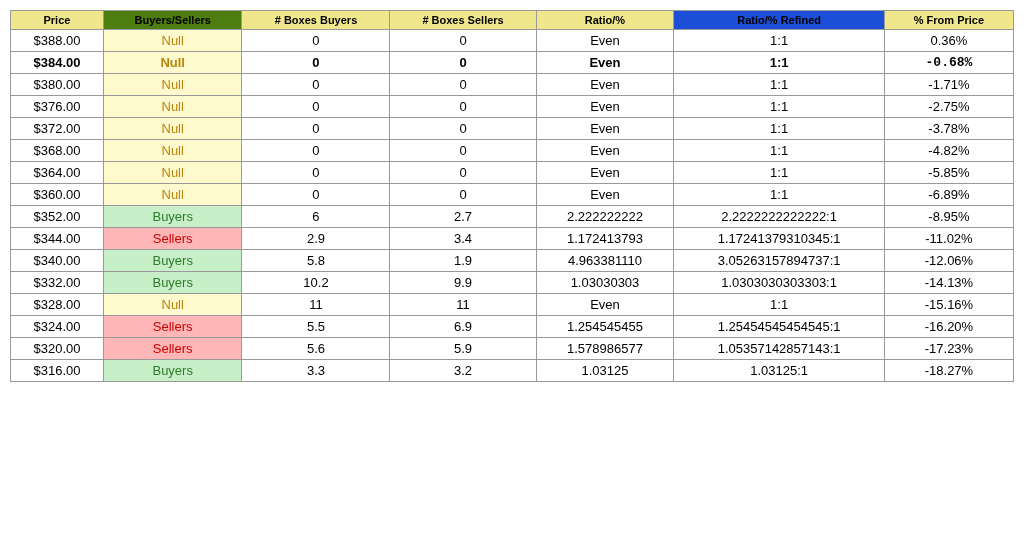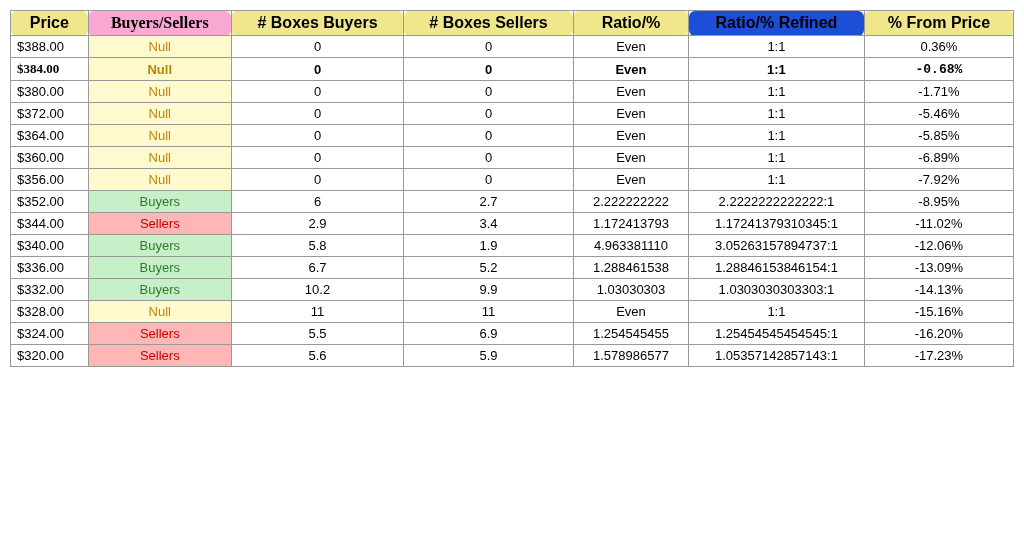--- a/index.html
+++ b/index.html
@@ -18,106 +18,114 @@
     }
     th, td {
       border: 1px solid #999;
       padding: 3px 6px;
       text-align: center;
       white-space: nowrap;
     }
     th {
       background-color: #f0e68c;
       font-weight: bold;
-      font-size: 16px;
-      border-radius: 6px;
+      font-size: 11px;
     }
     td:first-child {
-      text-align: left;
+      text-align: center;
     }
     .highlight-row td { font-weight: bold; }
   </style>
 </head>
 <body>
 
 <table>
   <thead>
     <tr>
       <th>Price</th>
-      <th style="background-color:#f9a8d4;font-family:Liberation Serif, serif;">Buyers/Sellers</th>
+      <th style="background-color:#4d7c0f;">Buyers/Sellers</th>
       <th># Boxes Buyers</th>
       <th># Boxes Sellers</th>
       <th>Ratio/%</th>
       <th style="background-color:#1d4ed8;">Ratio/% Refined</th>
       <th>% From Price</th>
     </tr>
   </thead>
   <tbody id="table-body">
   <tr>
         <td>$388.00</td>
         <td style="background-color: rgb(255, 250, 205); color: rgb(184, 134, 11);">Null</td>
         <td>0</td>
         <td>0</td>
         <td>Even</td>
         <td>1:1</td>
         <td>0.36%</td>
       </tr>
       <tr class="highlight-row">
-        <td style="font-weight: bold; font-family: Liberation Serif, serif;">$384.00</td>
+        <td style="font-weight: bold;">$384.00</td>
         <td style="background-color: rgb(255, 250, 205); color: rgb(184, 134, 11); font-weight: bold;">Null</td>
         <td style="font-weight: bold;">0</td>
         <td style="font-weight: bold;">0</td>
         <td style="font-weight: bold;">Even</td>
         <td style="font-weight: bold;">1:1</td>
         <td style="font-weight: bold; font-family: Liberation Mono, monospace;">-0.68%</td>
       </tr>
       <tr>
         <td>$380.00</td>
         <td style="background-color: rgb(255, 250, 205); color: rgb(184, 134, 11);">Null</td>
         <td>0</td>
         <td>0</td>
         <td>Even</td>
         <td>1:1</td>
         <td>-1.71%</td>
       </tr>
       <tr>
+        <td>$376.00</td>
+        <td style="background-color: rgb(255, 250, 205); color: rgb(184, 134, 11);">Null</td>
+        <td>0</td>
+        <td>0</td>
+        <td>Even</td>
+        <td>1:1</td>
+        <td>-2.75%</td>
+      </tr>
+      <tr>
         <td>$372.00</td>
         <td style="background-color: rgb(255, 250, 205); color: rgb(184, 134, 11);">Null</td>
         <td>0</td>
         <td>0</td>
         <td>Even</td>
         <td>1:1</td>
-        <td>-5.46%</td>
+        <td>-3.78%</td>
+      </tr>
+      <tr>
+        <td>$368.00</td>
+        <td style="background-color: rgb(255, 250, 205); color: rgb(184, 134, 11);">Null</td>
+        <td>0</td>
+        <td>0</td>
+        <td>Even</td>
+        <td>1:1</td>
+        <td>-4.82%</td>
       </tr>
       <tr>
         <td>$364.00</td>
         <td style="background-color: rgb(255, 250, 205); color: rgb(184, 134, 11);">Null</td>
         <td>0</td>
         <td>0</td>
         <td>Even</td>
         <td>1:1</td>
         <td>-5.85%</td>
       </tr>
       <tr>
         <td>$360.00</td>
         <td style="background-color: rgb(255, 250, 205); color: rgb(184, 134, 11);">Null</td>
         <td>0</td>
         <td>0</td>
         <td>Even</td>
         <td>1:1</td>
         <td>-6.89%</td>
-      </tr>
-      <tr>
-        <td>$356.00</td>
-        <td style="background-color: rgb(255, 250, 205); color: rgb(184, 134, 11);">Null</td>
-        <td>0</td>
-        <td>0</td>
-        <td>Even</td>
-        <td>1:1</td>
-        <td>-7.92%</td>
       </tr>
       <tr>
         <td>$352.00</td>
         <td style="background-color: rgb(200, 240, 200); color: rgb(45, 122, 45);">Buyers</td>
         <td>6</td>
         <td>2.7</td>
         <td>2.222222222</td>
         <td>2.2222222222222:1</td>
         <td>-8.95%</td>
       </tr>
@@ -131,29 +139,20 @@
         <td>-11.02%</td>
       </tr>
       <tr>
         <td>$340.00</td>
         <td style="background-color: rgb(200, 240, 200); color: rgb(45, 122, 45);">Buyers</td>
         <td>5.8</td>
         <td>1.9</td>
         <td>4.963381110</td>
         <td>3.05263157894737:1</td>
         <td>-12.06%</td>
-      </tr>
-      <tr>
-        <td>$336.00</td>
-        <td style="background-color: rgb(200, 240, 200); color: rgb(45, 122, 45);">Buyers</td>
-        <td>6.7</td>
-        <td>5.2</td>
-        <td>1.288461538</td>
-        <td>1.28846153846154:1</td>
-        <td>-13.09%</td>
       </tr>
       <tr>
         <td>$332.00</td>
         <td style="background-color: rgb(200, 240, 200); color: rgb(45, 122, 45);">Buyers</td>
         <td>10.2</td>
         <td>9.9</td>
         <td>1.03030303</td>
         <td>1.0303030303303:1</td>
         <td>-14.13%</td>
       </tr>
@@ -177,14 +176,23 @@
       </tr>
       <tr>
         <td>$320.00</td>
         <td style="background-color: rgb(255, 182, 182); color: rgb(204, 0, 0);">Sellers</td>
         <td>5.6</td>
         <td>5.9</td>
         <td>1.578986577</td>
         <td>1.05357142857143:1</td>
         <td>-17.23%</td>
       </tr>
+      <tr>
+        <td>$316.00</td>
+        <td style="background-color: rgb(200, 240, 200); color: rgb(45, 122, 45);">Buyers</td>
+        <td>3.3</td>
+        <td>3.2</td>
+        <td>1.03125</td>
+        <td>1.03125:1</td>
+        <td>-18.27%</td>
+      </tr>
     </tbody>
 </table>
 
 </body></html>

